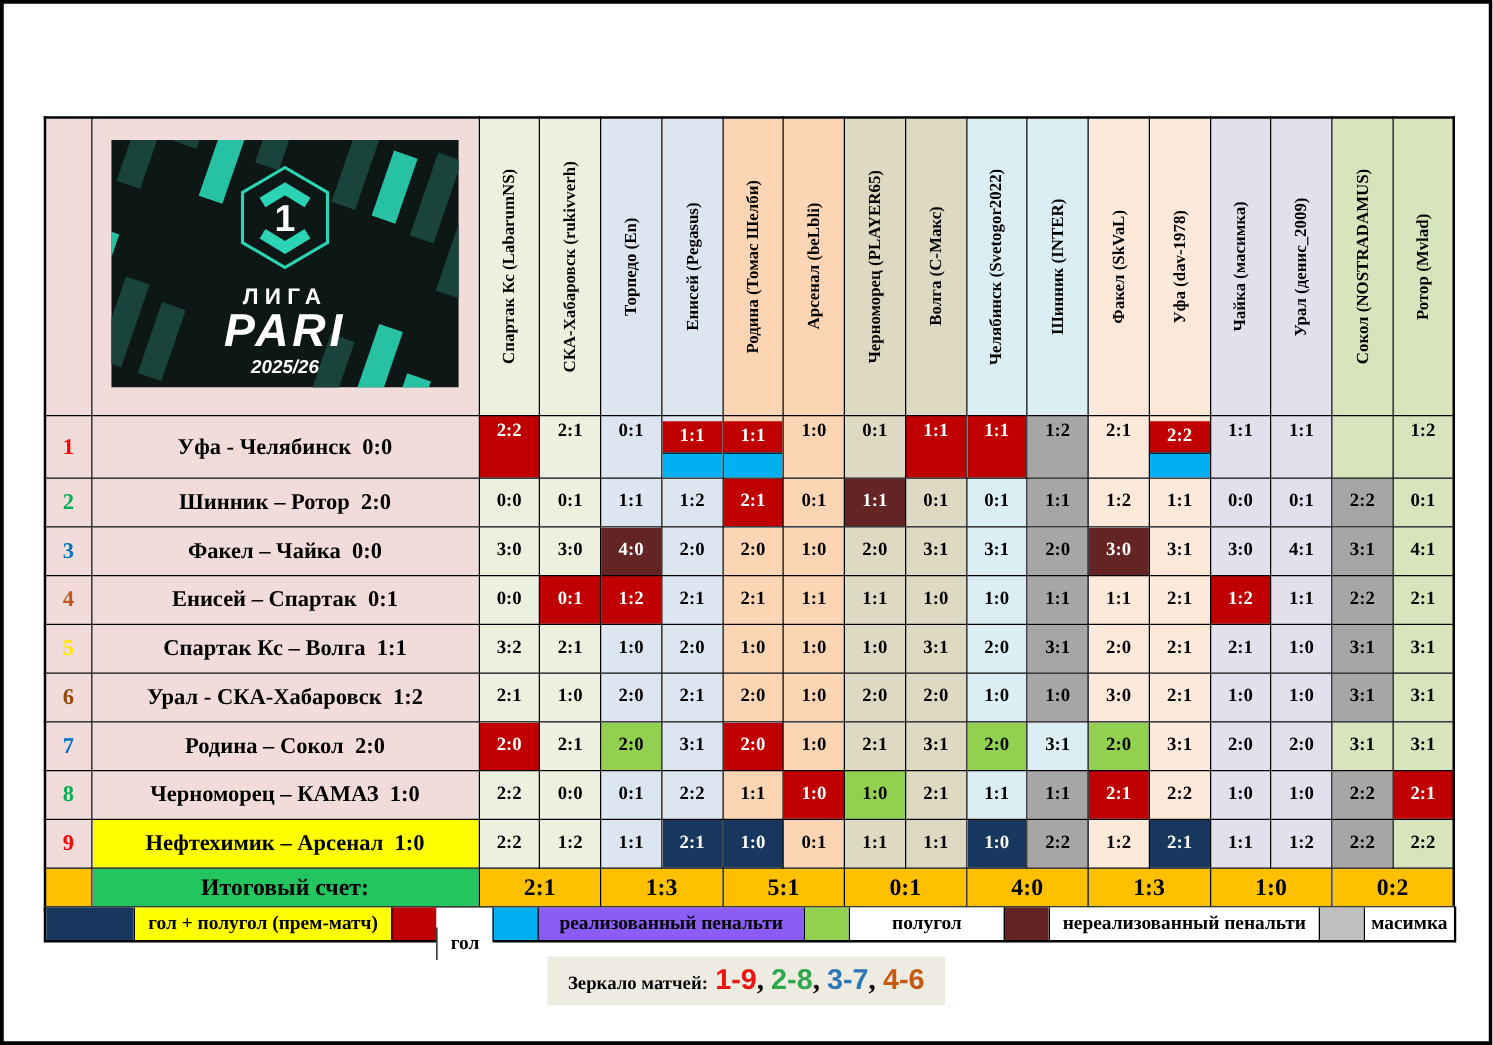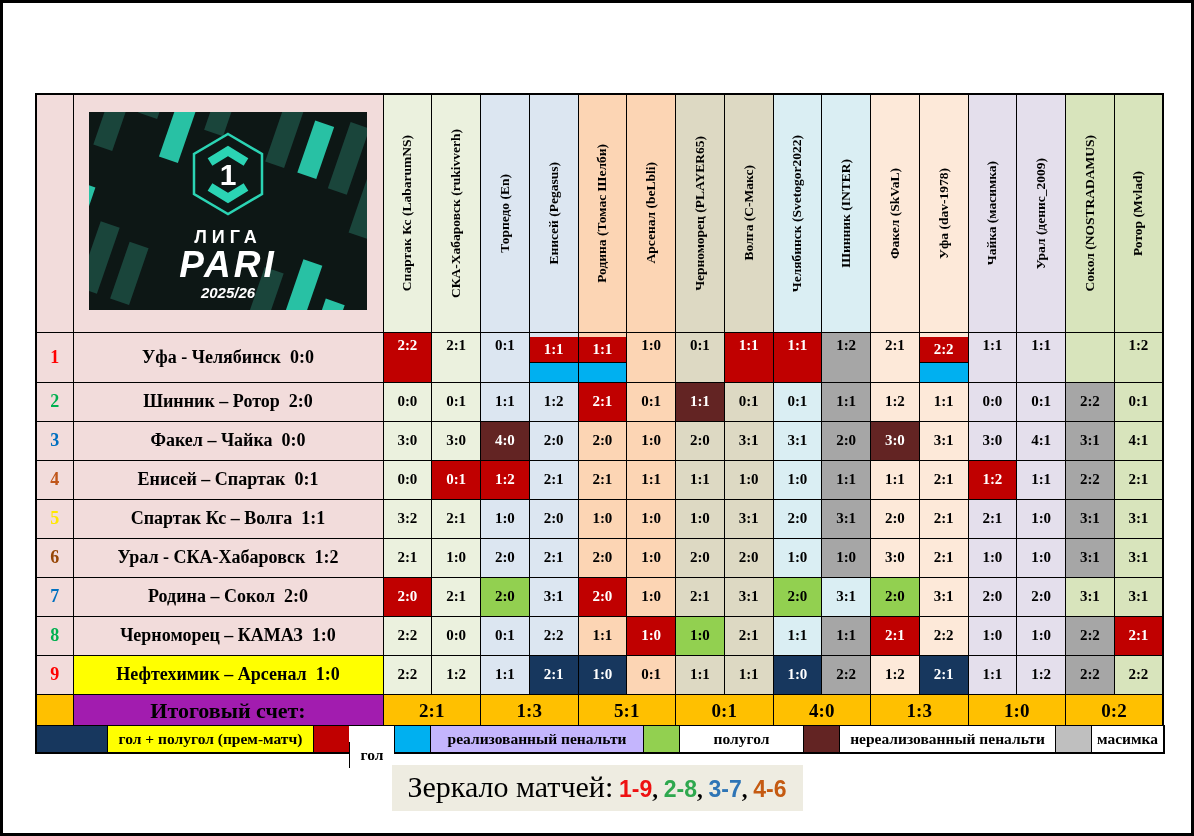--- a/index.html
+++ b/index.html
@@ -29,39 +29,39 @@
   td.score-cell{text-align:center;vertical-align:middle;font-size:15px;}
   tr.mrow-first td.score-cell{vertical-align:top;padding-top:4px;}
   td.score-cell.lt{color:#fff;}
   td.score-cell.split{vertical-align:top;padding:0;}
   .split-wrap{display:flex;flex-direction:column;height:45px;}
   .split-top{height:25px;display:flex;align-items:center;justify-content:center;
         color:#fff;font-size:15px;font-weight:bold;}
   .split-bottom{flex:1;border-top:1px solid #000;}
   tr.frow{height:34px;}
   td.footer-blank{background:#FFC000;}
-  td.footer-label{background:#a21caf;text-align:center;vertical-align:middle;font-size:22px;}
+  td.footer-label{background:#22c55e;text-align:center;vertical-align:middle;font-size:19px;}
   td.footer-score{background:#FFC000;text-align:center;vertical-align:middle;font-size:19px;}
   
   .legend{position:absolute;left:32px;top:722px;width:1130px;height:29px;box-sizing:border-box;
         display:flex;border:2px solid #000;border-top:1px solid #000;background:#fff;}
   .legend>*{box-sizing:border-box;border-left:1px solid #000;height:100%;}
   .legend>*:first-child{border-left:none;}
   .legend-label{display:flex;align-items:center;justify-content:center;
         font-weight:bold;font-size:15.5px;white-space:nowrap;background:#fff;}
   .legend>:nth-child(1){flex:0 0 70px;}  .legend>:nth-child(2){flex:0 0 206px;}
   .legend>:nth-child(3){flex:0 0 36px;}  .legend>:nth-child(4){flex:0 0 45px;margin-top:16px;}
   .legend>:nth-child(5){flex:0 0 36px;}  .legend>:nth-child(6){flex:0 0 213px;}
   .legend>:nth-child(7){flex:0 0 36px;}  .legend>:nth-child(8){flex:0 0 124px;}
   .legend>:nth-child(9){flex:0 0 36px;}  .legend>:nth-child(10){flex:0 0 216px;}
   .legend>:nth-child(11){flex:0 0 36px;} .legend>:nth-child(12){flex:1;}
   
   .mirror{position:absolute;top:762px;left:0;width:100%;text-align:center;}
   .mirror-inner{display:inline-block;background:#EEECE1;padding:5px 16px 7px 16px;}
-  .mirror-label{font-weight:normal;font-size:30px;font-family:"Liberation Serif",serif;}
+  .mirror-label{font-weight:bold;font-size:15px;font-family:"Liberation Serif",serif;}
   .mirror-pair{font-weight:bold;font-size:23px;font-family:"Liberation Sans",sans-serif;}
   .mirror-comma{font-weight:bold;font-size:23px;color:#000;}
 </style>
 </head>
 <body>
 
 <div class="page">
 
   <div class="title">
   </div>
@@ -380,21 +380,21 @@
     </tbody>
   </table>
 
   <div class="legend" id="legend">
 
   <div class="legend-swatch" style="background: rgb(23, 55, 94);"></div>
       <div class="legend-label" style="background: rgb(255, 255, 0);">гол + полугол (прем-матч)</div>
       <div class="legend-swatch" style="background: rgb(192, 0, 0);"></div>
       <div class="legend-label" style="background: rgb(255, 255, 255);">гол</div>
       <div class="legend-swatch" style="background: rgb(0, 176, 240);"></div>
-      <div class="legend-label" style="background: #c4b5fd;">реализованный  пенальти</div>
+      <div class="legend-label" style="background: #8b5cf6;">реализованный  пенальти</div>
       <div class="legend-swatch" style="background: rgb(146, 208, 80);"></div>
       <div class="legend-label" style="background: rgb(255, 255, 255);">полугол</div>
       <div class="legend-swatch" style="background: rgb(99, 36, 35);"></div>
       <div class="legend-label" style="background: rgb(255, 255, 255);">нереализованный  пенальти</div>
       <div class="legend-swatch" style="background: rgb(191, 191, 191);"></div>
       <div class="legend-label" style="background: rgb(255, 255, 255);">масимка</div>
     </div>
 
   <div class="mirror">
     <span class="mirror-inner"><span class="mirror-label">Зеркало матчей:</span><span id="mirror-pairs"><span class="mirror-comma"> </span><span class="mirror-pair" style="color: rgb(238, 17, 17);">1-9</span><span class="mirror-comma">, </span><span class="mirror-pair" style="color: rgb(46, 168, 78);">2-8</span><span class="mirror-comma">, </span><span class="mirror-pair" style="color: rgb(46, 117, 182);">3-7</span><span class="mirror-comma">, </span><span class="mirror-pair" style="color: rgb(197, 90, 17);">4-6</span></span></span>

